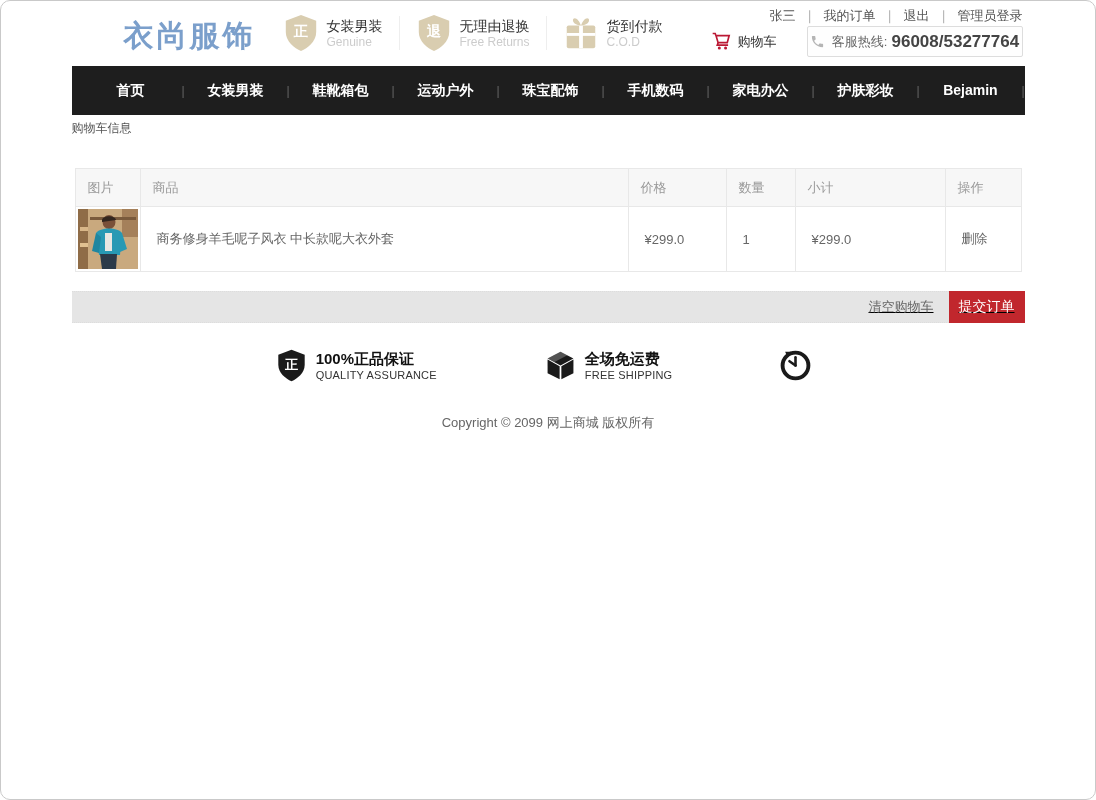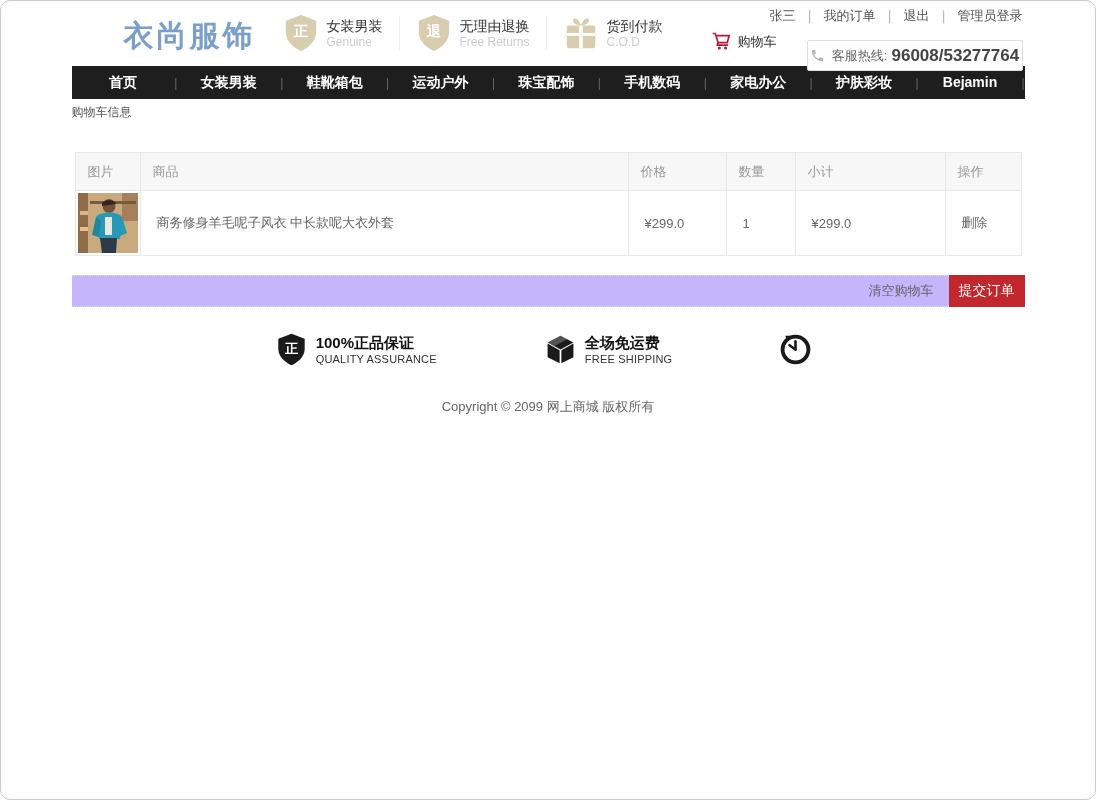--- a/index.html
+++ b/index.html
@@ -15,27 +15,27 @@
   .logo { position:absolute; left:52px; top:16px; font-size:30px; font-weight:bold; color:#7b9fcb; letter-spacing:3px; cursor:pointer; }
   .badges { position:absolute; left:211px; top:14px; display:flex; align-items:center; }
   .badge { display:flex; align-items:center; }
   .badge svg { width:36px; height:38px; margin-right:8px; }
   .badge-title { font-size:14px; color:#333; line-height:18px; }
   .badge-sub { font-size:12px; color:#ccc; line-height:15px; }
   .badge-div { width:1px; height:34px; background:#eee; margin:0 16px; }
   .cart { position:absolute; right:248px; top:31px; display:flex; align-items:flex-end; cursor:pointer; }
   .cart svg { width:20px; height:20px; margin-right:7px; }
   .cart span { font-size:13px; color:#333; }
-  .hotline { position:absolute; right:2px; top:40px; width:216px; height:31px; border:1px solid #ddd; border-radius:2px; display:flex; align-items:center; justify-content:center; background:#fefefe; }
+  .hotline { position:absolute; right:2px; top:26px; width:216px; height:31px; border:1px solid #ddd; border-radius:2px; display:flex; align-items:center; justify-content:center; background:#fefefe; }
   .hotline svg { width:15px; height:15px; margin-right:7px; }
   .hotline-label { font-size:13px; color:#666; margin-right:4px; }
   .hotline-number { font-size:17px; font-weight:bold; color:#444; }
 
   
-  .nav { height:33px; background:#1e1e1e; display:flex; align-items:center; }
+  .nav { height:49px; background:#1e1e1e; display:flex; align-items:center;padding-left:8px; }
   .nav a { flex:1; text-align:center; color:#fff; font-size:14px; font-weight:bold; text-decoration:none; cursor:pointer; line-height:33px; }
   .nav .navsep { color:#666; font-size:12px; }
 
   
   .breadcrumb { font-size:12px; color:#555; padding:5px 0 0 0; }
 
   
   .cart-table { width:946px; margin:31px auto 0 auto; border-collapse:collapse; table-layout:fixed; }
   .cart-table th, .cart-table td { border:1px solid #e8e8e8; text-align:left; padding-left:16px; }
   .cart-table th { height:38px; background:#f7f7f7; color:#999; font-size:13px; font-weight:normal;padding-left:12px; }
@@ -44,21 +44,21 @@
   .thumb { width:60px; height:60px; display:block; }
   .del-link { color:#666; text-decoration:none; cursor:pointer; }
 
   
   .summary { margin-top:31px; text-align:right; font-size:13px; color:#666; padding-right:2px; display:flex; justify-content:flex-end; align-items:baseline; gap:14px; }
   .promo { color:#e0703a; }
   .points-val { color:#e8873d; }
   .amount-val { color:#cc0a10; font-weight:bold; font-size:16px; }
 
   
-  .action-bar { margin-top:19px; height:32px; background:#c4b5fd; border-top:1px dotted #ddd; border-bottom:1px dotted #ddd; display:flex; justify-content:flex-end; align-items:center; }
+  .action-bar { margin-top:19px; height:32px; background:#e5e5e5; border-top:1px dotted #ddd; border-bottom:1px dotted #ddd; display:flex; justify-content:flex-end; align-items:center;text-decoration:underline; }
   .clear-link { font-size:13px; color:#666; text-decoration:none; margin-right:15px; cursor:pointer; }
   .submit-btn { width:76px; height:32px; background:#c1272d; color:#fff; border:none; font-size:14px; font-family:inherit; cursor:pointer; }
 
   
   .services { margin-top:17px; display:flex; justify-content:center; gap:108px; padding-top:9px; }
   .service { display:flex; align-items:center; }
   .service svg { width:31px; height:33px; margin-right:9px; }
   .service-title { font-size:15px; font-weight:bold; color:#111; line-height:19px; }
   .service-sub { font-size:11px; color:#333; line-height:14px; letter-spacing:0.2px; }
   .copyright { margin-top:32px; text-align:center; font-size:13px; color:#666; }

